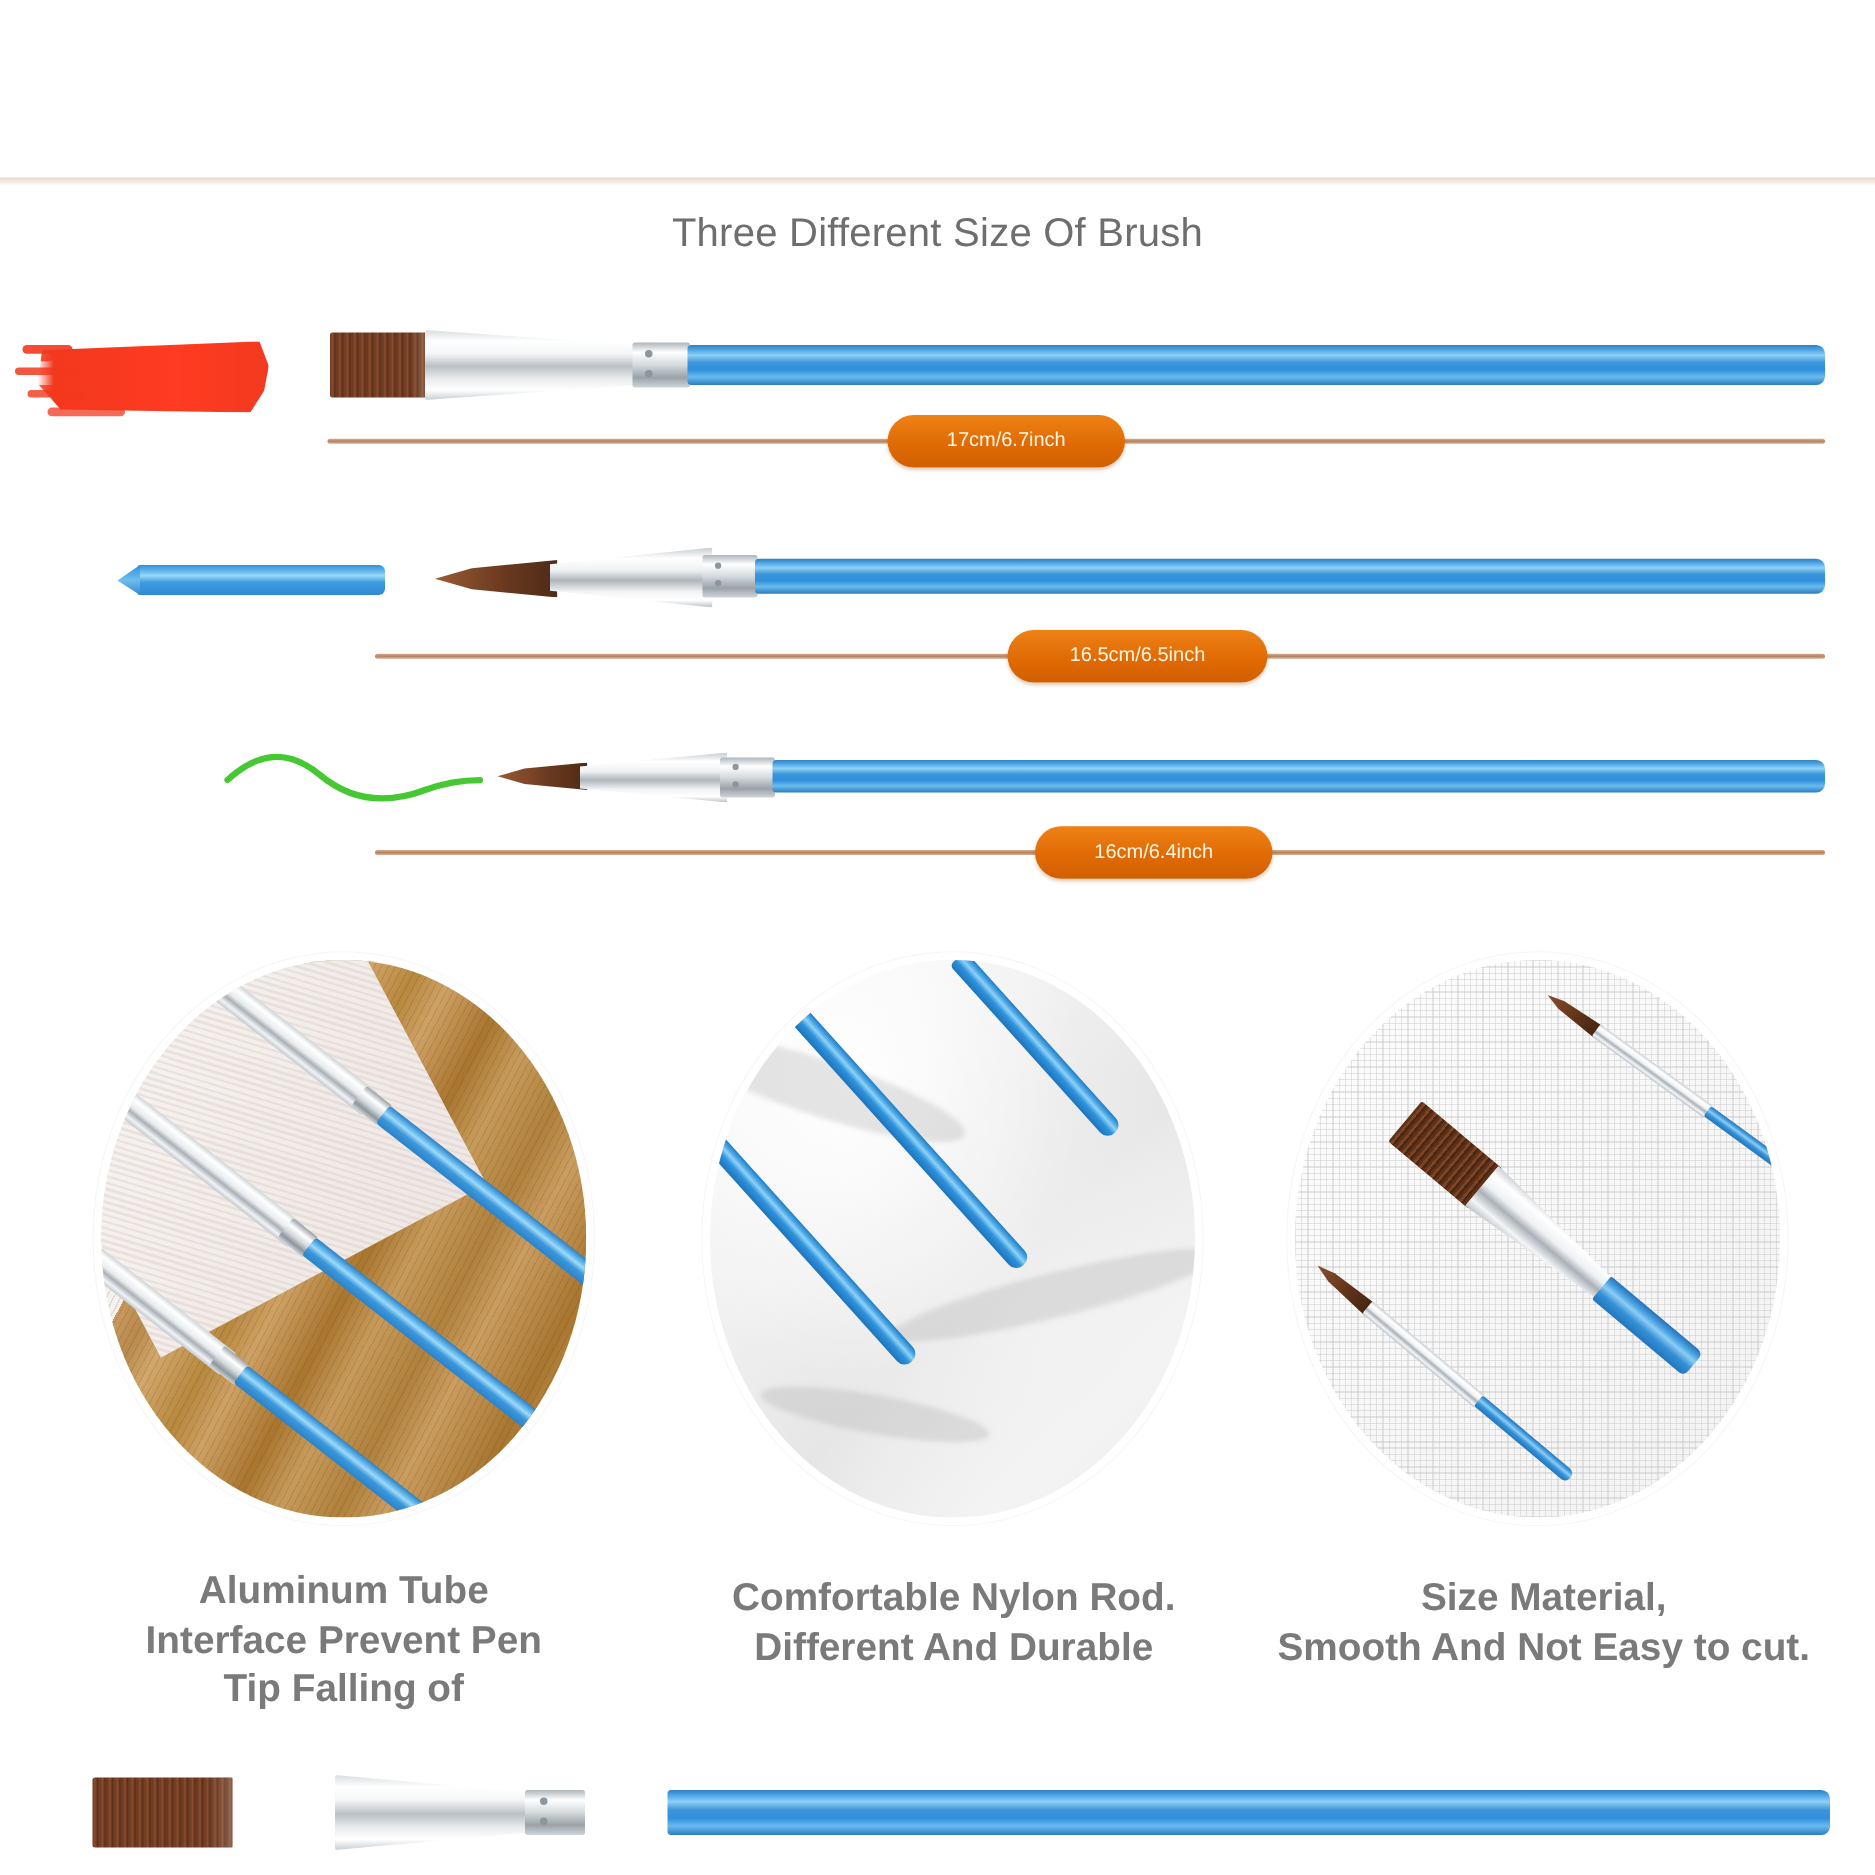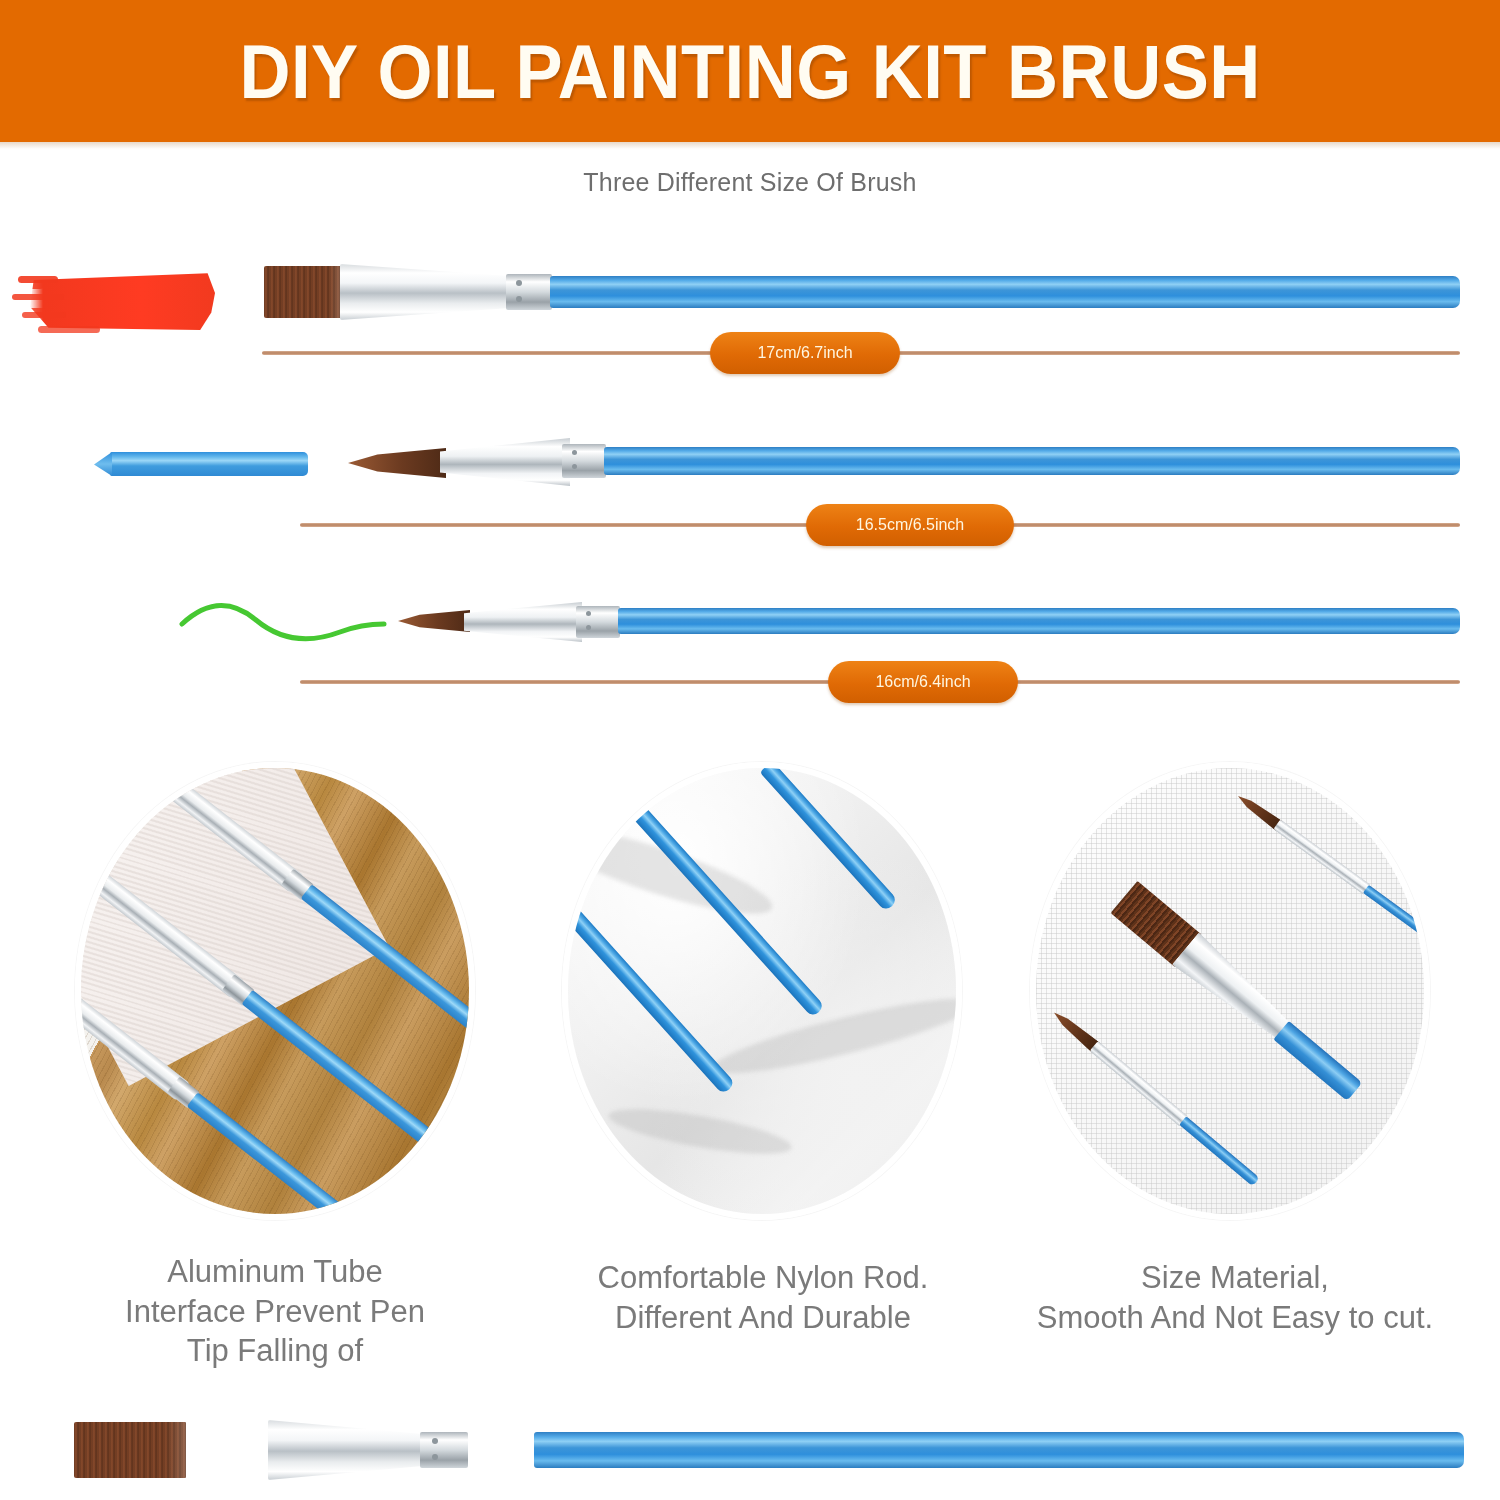--- a/index.html
+++ b/index.html
@@ -26,21 +26,21 @@
     white-space: nowrap;
     font-family: "Liberation Sans Narrow", "Liberation Sans", sans-serif;
   }
   .header-shadow {
     position: absolute; left: 0; top: 142px; width: 1500px; height: 7px;
     background: linear-gradient(to bottom, rgba(150,80,10,0.22), rgba(150,80,10,0));
   }
 
   .subtitle {
     position: absolute; left: 0; top: 168px; width: 1500px;
-    text-align: center; font-size: 25px; color: #6E6E6E;
+    text-align: center; font-size: 32px; color: #6E6E6E;
     font-weight: 400; letter-spacing: 0.2px;
   }
 
   
   .brush-row { position: absolute; left: 0; width: 1500px; }
 
   
   .bristle-flat {
     position: absolute;
     background:
@@ -216,34 +216,31 @@
     position:absolute; top:0; height:100%; border-radius:2px;
     background: linear-gradient(to bottom,#c9ced3,#ffffff 20%,#eef1f3 44%,#aab1b7 60%,#f3f5f7 82%,#bcc3c8);
   }
   .cbrush .hdl {
     position:absolute; top:1px; height:calc(100% - 2px); border-radius:2px 5px 5px 2px;
     background: linear-gradient(to bottom,#2472BA,#4FA6E4 24%,#8CCDF4 40%,#3590D6 66%,#2276BE);
   }
 
   .cap {
     position:absolute; text-align:center;
-    font-size: 31px; line-height: 1.28; color:#7A7A7A; font-weight:400;
+    font-size: 31px; line-height: 1.28; color:#7A7A7A; font-weight:700;
   }
 
   
   .strip { position:absolute; left:0; bottom:0; width:1500px; height:100px; }
 </style>
 </head>
 <body>
 
 <div class="page">
 
-  <div class="header-band">
-    <div class="header-title">DIY OIL PAINTING KIT BRUSH</div>
-  </div>
   <div class="header-shadow"></div>
 
   <div class="subtitle">Three Different Size Of Brush</div>
 
   <div class="brush-row" style="top:250px; height:150px;">
 
     <div class="swatch-red" style="left:30px; top:22px; width:185px; height:58px;
                 clip-path: polygon(2% 14%, 96% 2%, 100% 36%, 98% 70%, 92% 100%, 10% 96%, 0 60%);"></div>
     <div style="position:absolute;left:18px;top:26px;width:40px;height:7px;background:#F2381E;border-radius:4px;opacity:.9;"></div>
     <div style="position:absolute;left:12px;top:44px;width:52px;height:6px;background:#F2381E;border-radius:4px;opacity:.85;"></div>

